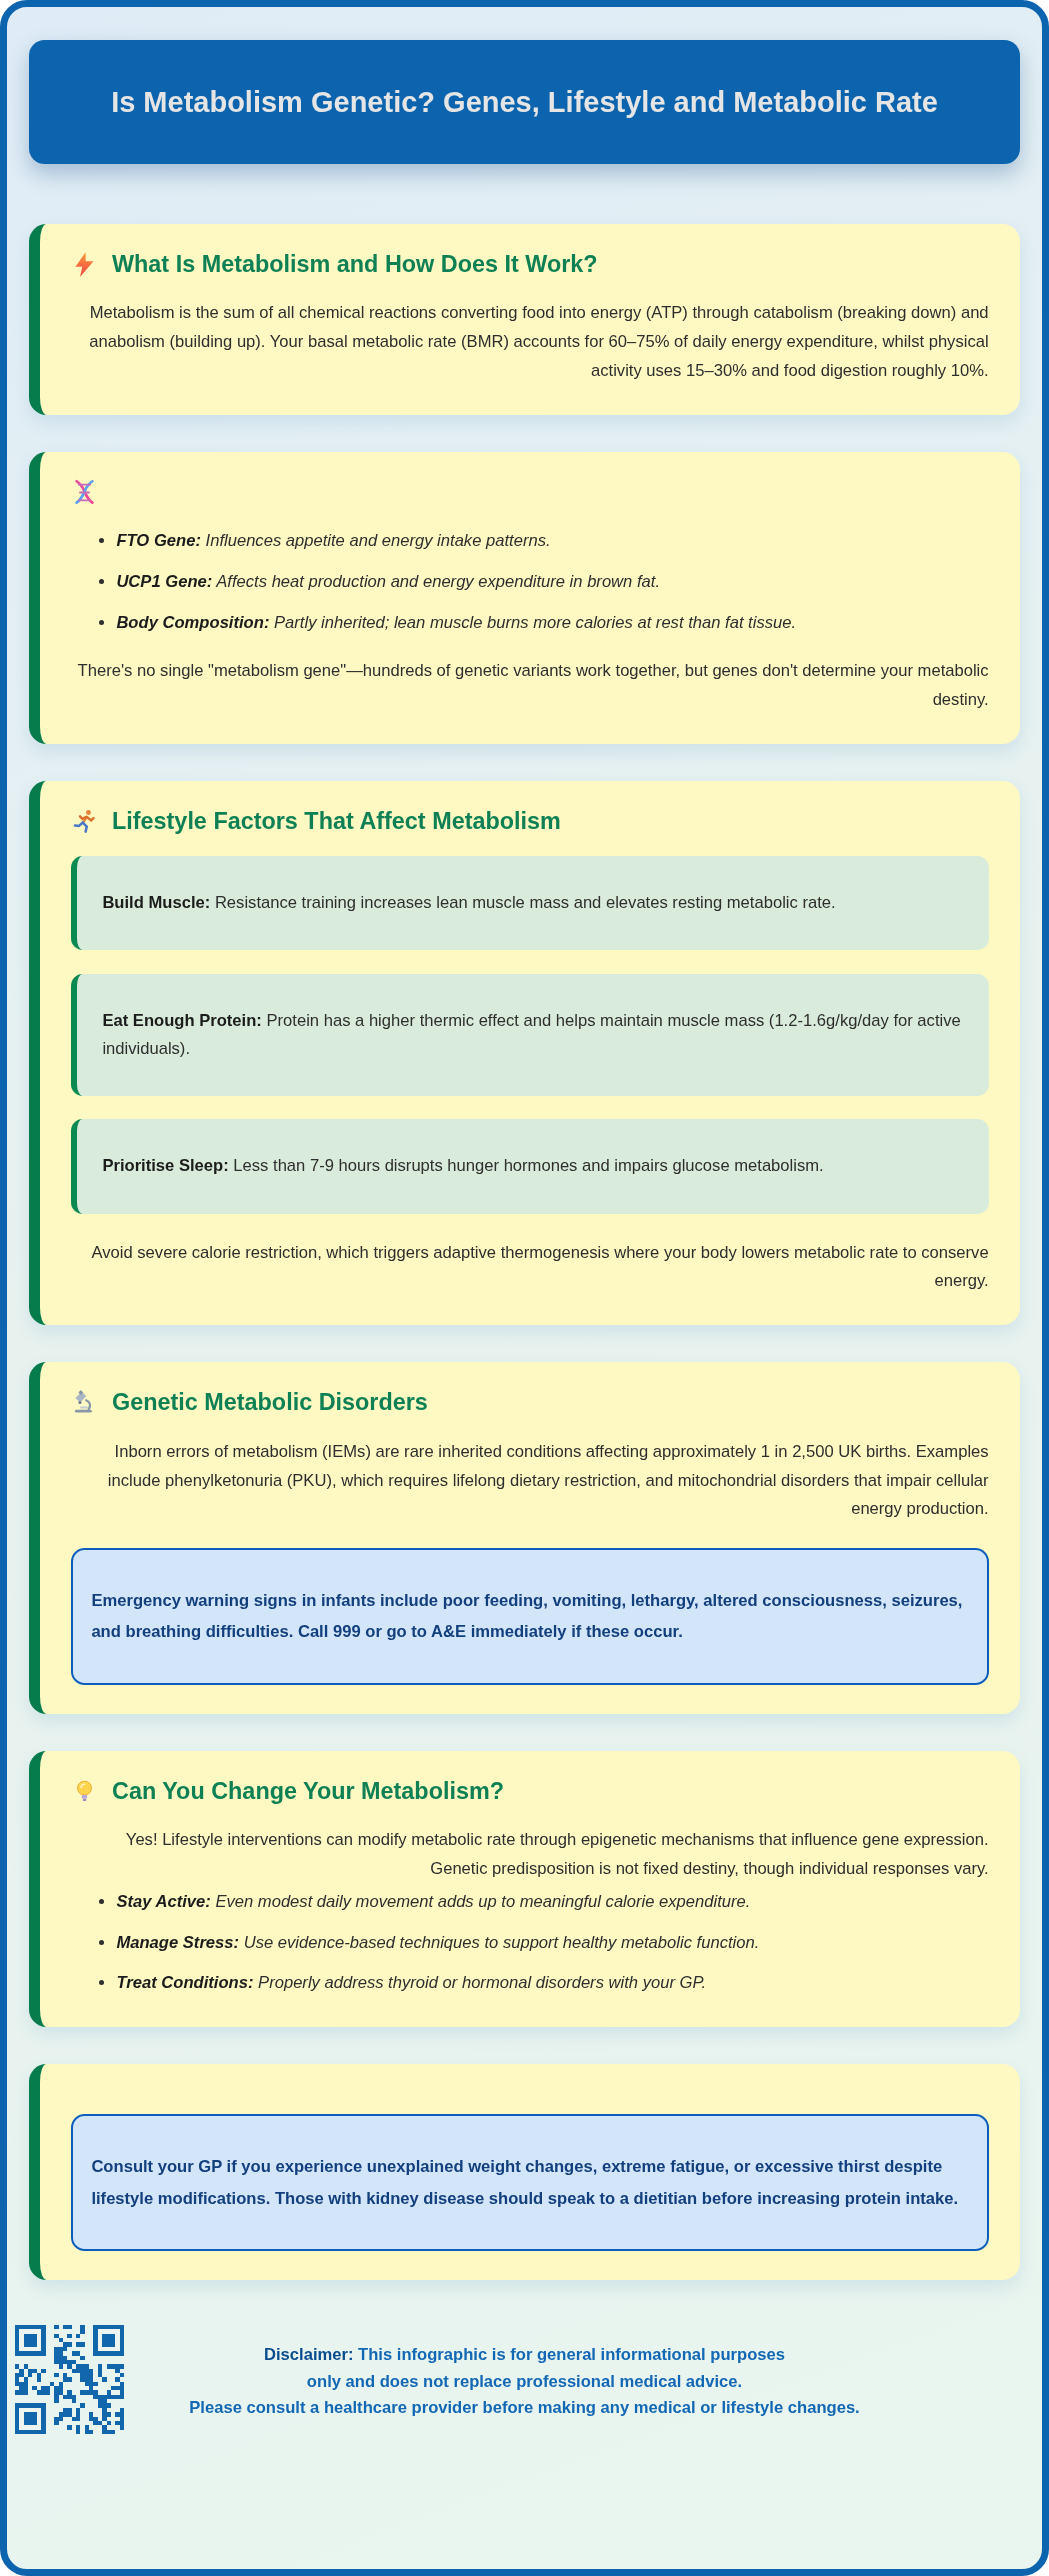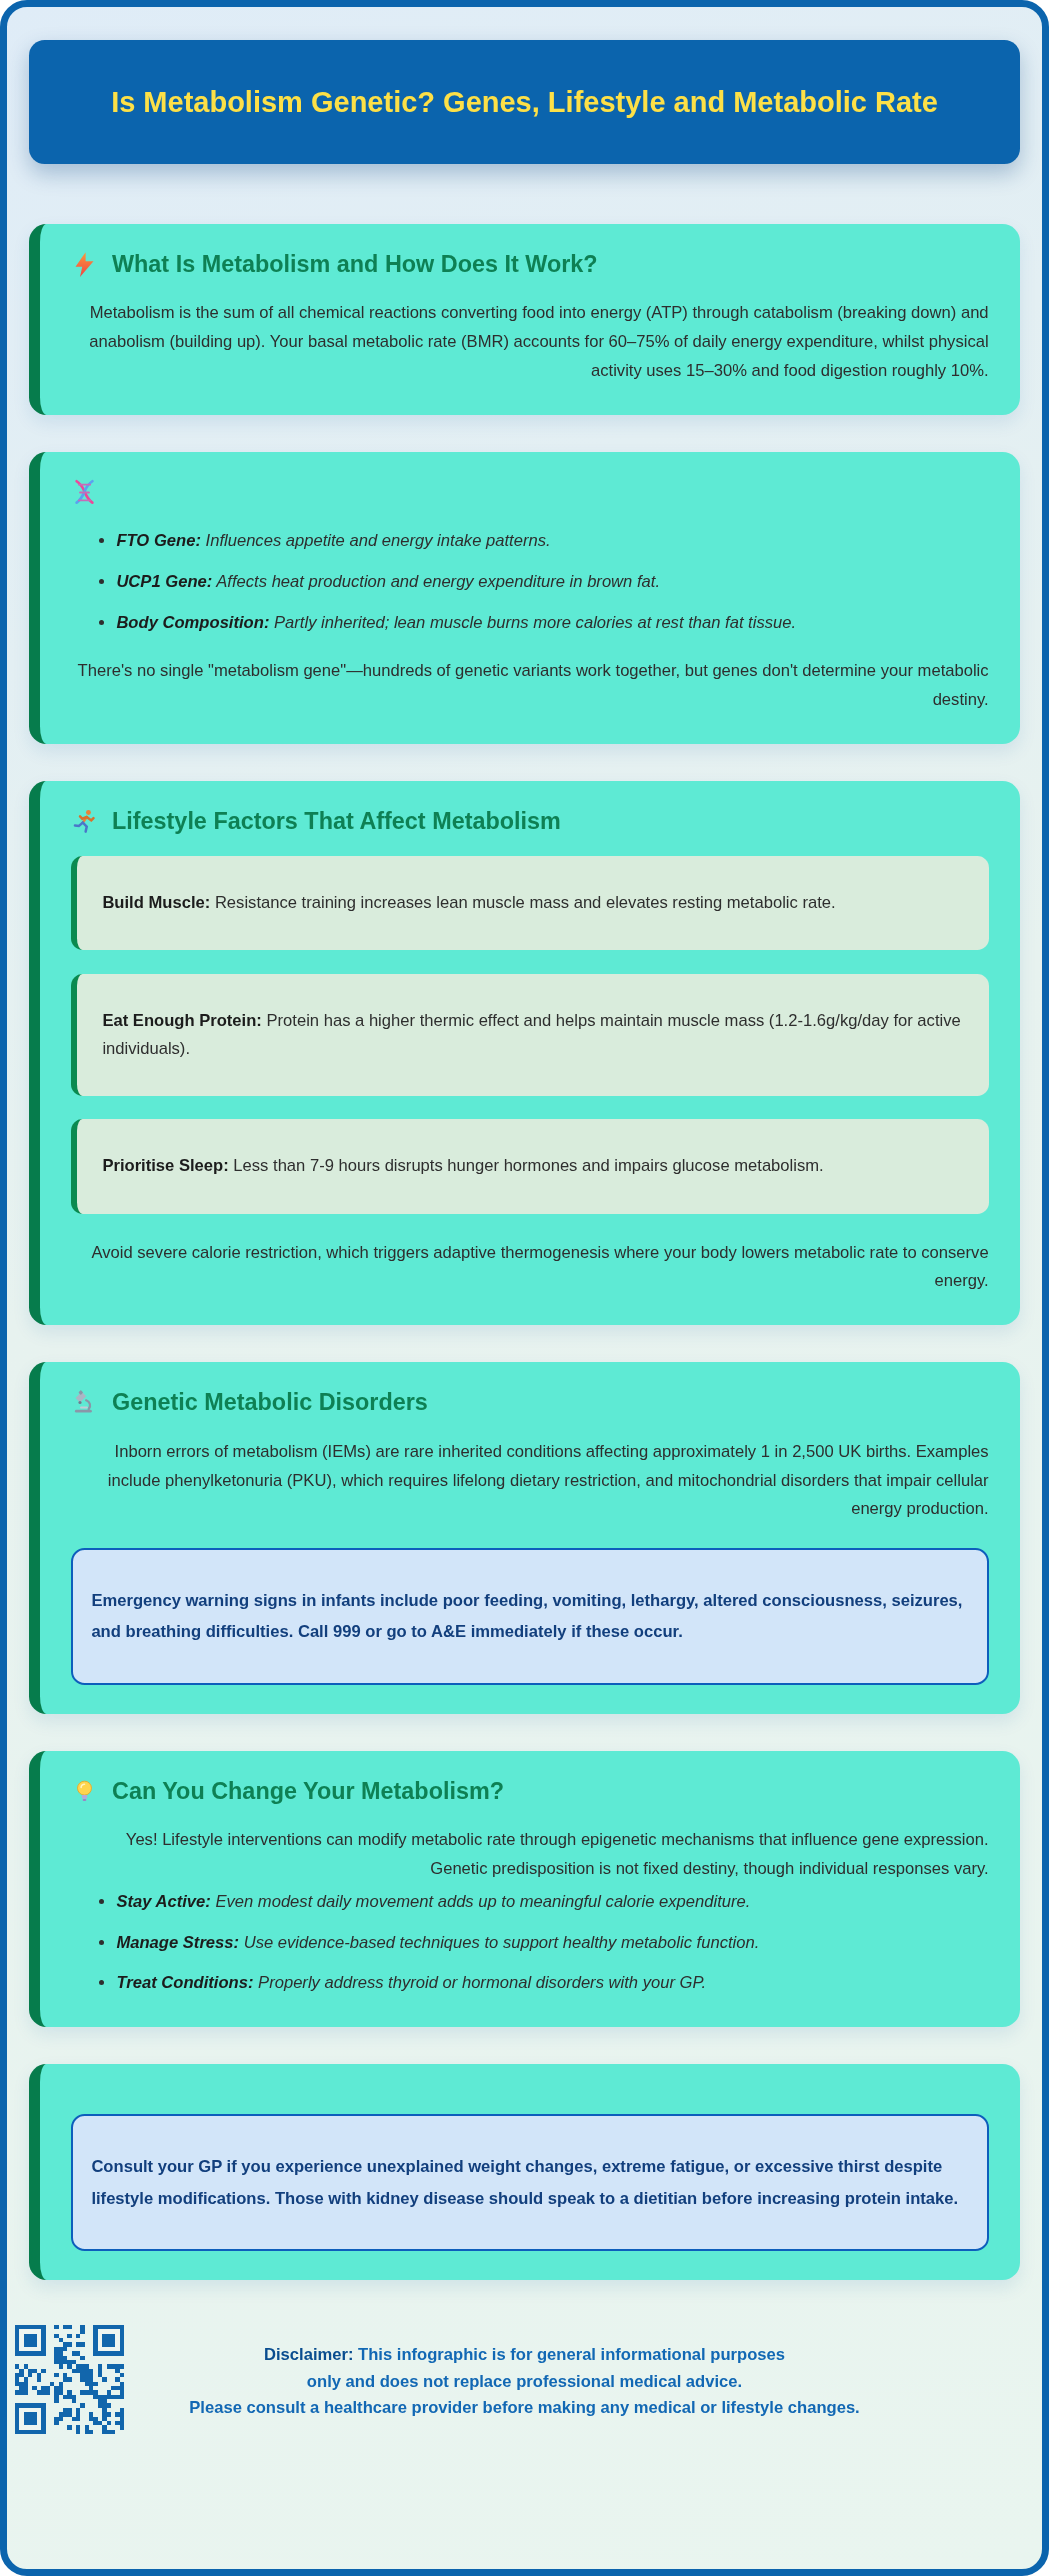--- a/index.html
+++ b/index.html
@@ -7,24 +7,24 @@
     width:1049px; min-height:2576px; margin:0; box-sizing:border-box;
     border:7.8px solid #0b64ad; border-radius:27px;
     background:linear-gradient(160deg,#dfecf7 0%,#e7f2ef 45%,#e9f5ef 100%);
     padding:33px 22.4px 0;
     font-family:"Liberation Sans", sans-serif; color:#2e2e2e;
   }
   .banner {
     background:#0b64ad; border-radius:15.6px; padding:41px 58px; margin-bottom:60px;
     box-shadow:0 9.7px 21.4px rgba(9,70,130,.28);
   }
-  .banner h1 { margin:0; color:#fde047; text-align:center; font-size:29px; line-height:1.45; font-weight:bold; }
+  .banner h1 { margin:0; color:#e5e5e5; text-align:center; font-size:29px; line-height:1.45; font-weight:bold; }
 
   .card {
-    background:#5eead4; border-left:11.7px solid #067c4c; border-radius:17.5px;
+    background:#fef9c3; border-left:11.7px solid #067c4c; border-radius:17.5px;
     padding:27px 31px 29px; margin-bottom:37px;
     box-shadow:0 7.8px 17.5px rgba(13,100,170,.10);
   }
   .card-head { display:flex; align-items:center; gap:13.6px; margin-bottom:21.4px; }
   .card-head h2 { margin:0; font-size:23.4px; color:#0e8054; font-weight:bold; }
   .icon { width:27px; height:27px; flex:0 0 auto; display:inline-flex; }
   .icon svg { width:100%; height:100%; }
 
   p.body { font-size:16.6px; line-height:1.74; margin:0;text-align:right; }
   .mt { margin-top:21.4px; }

